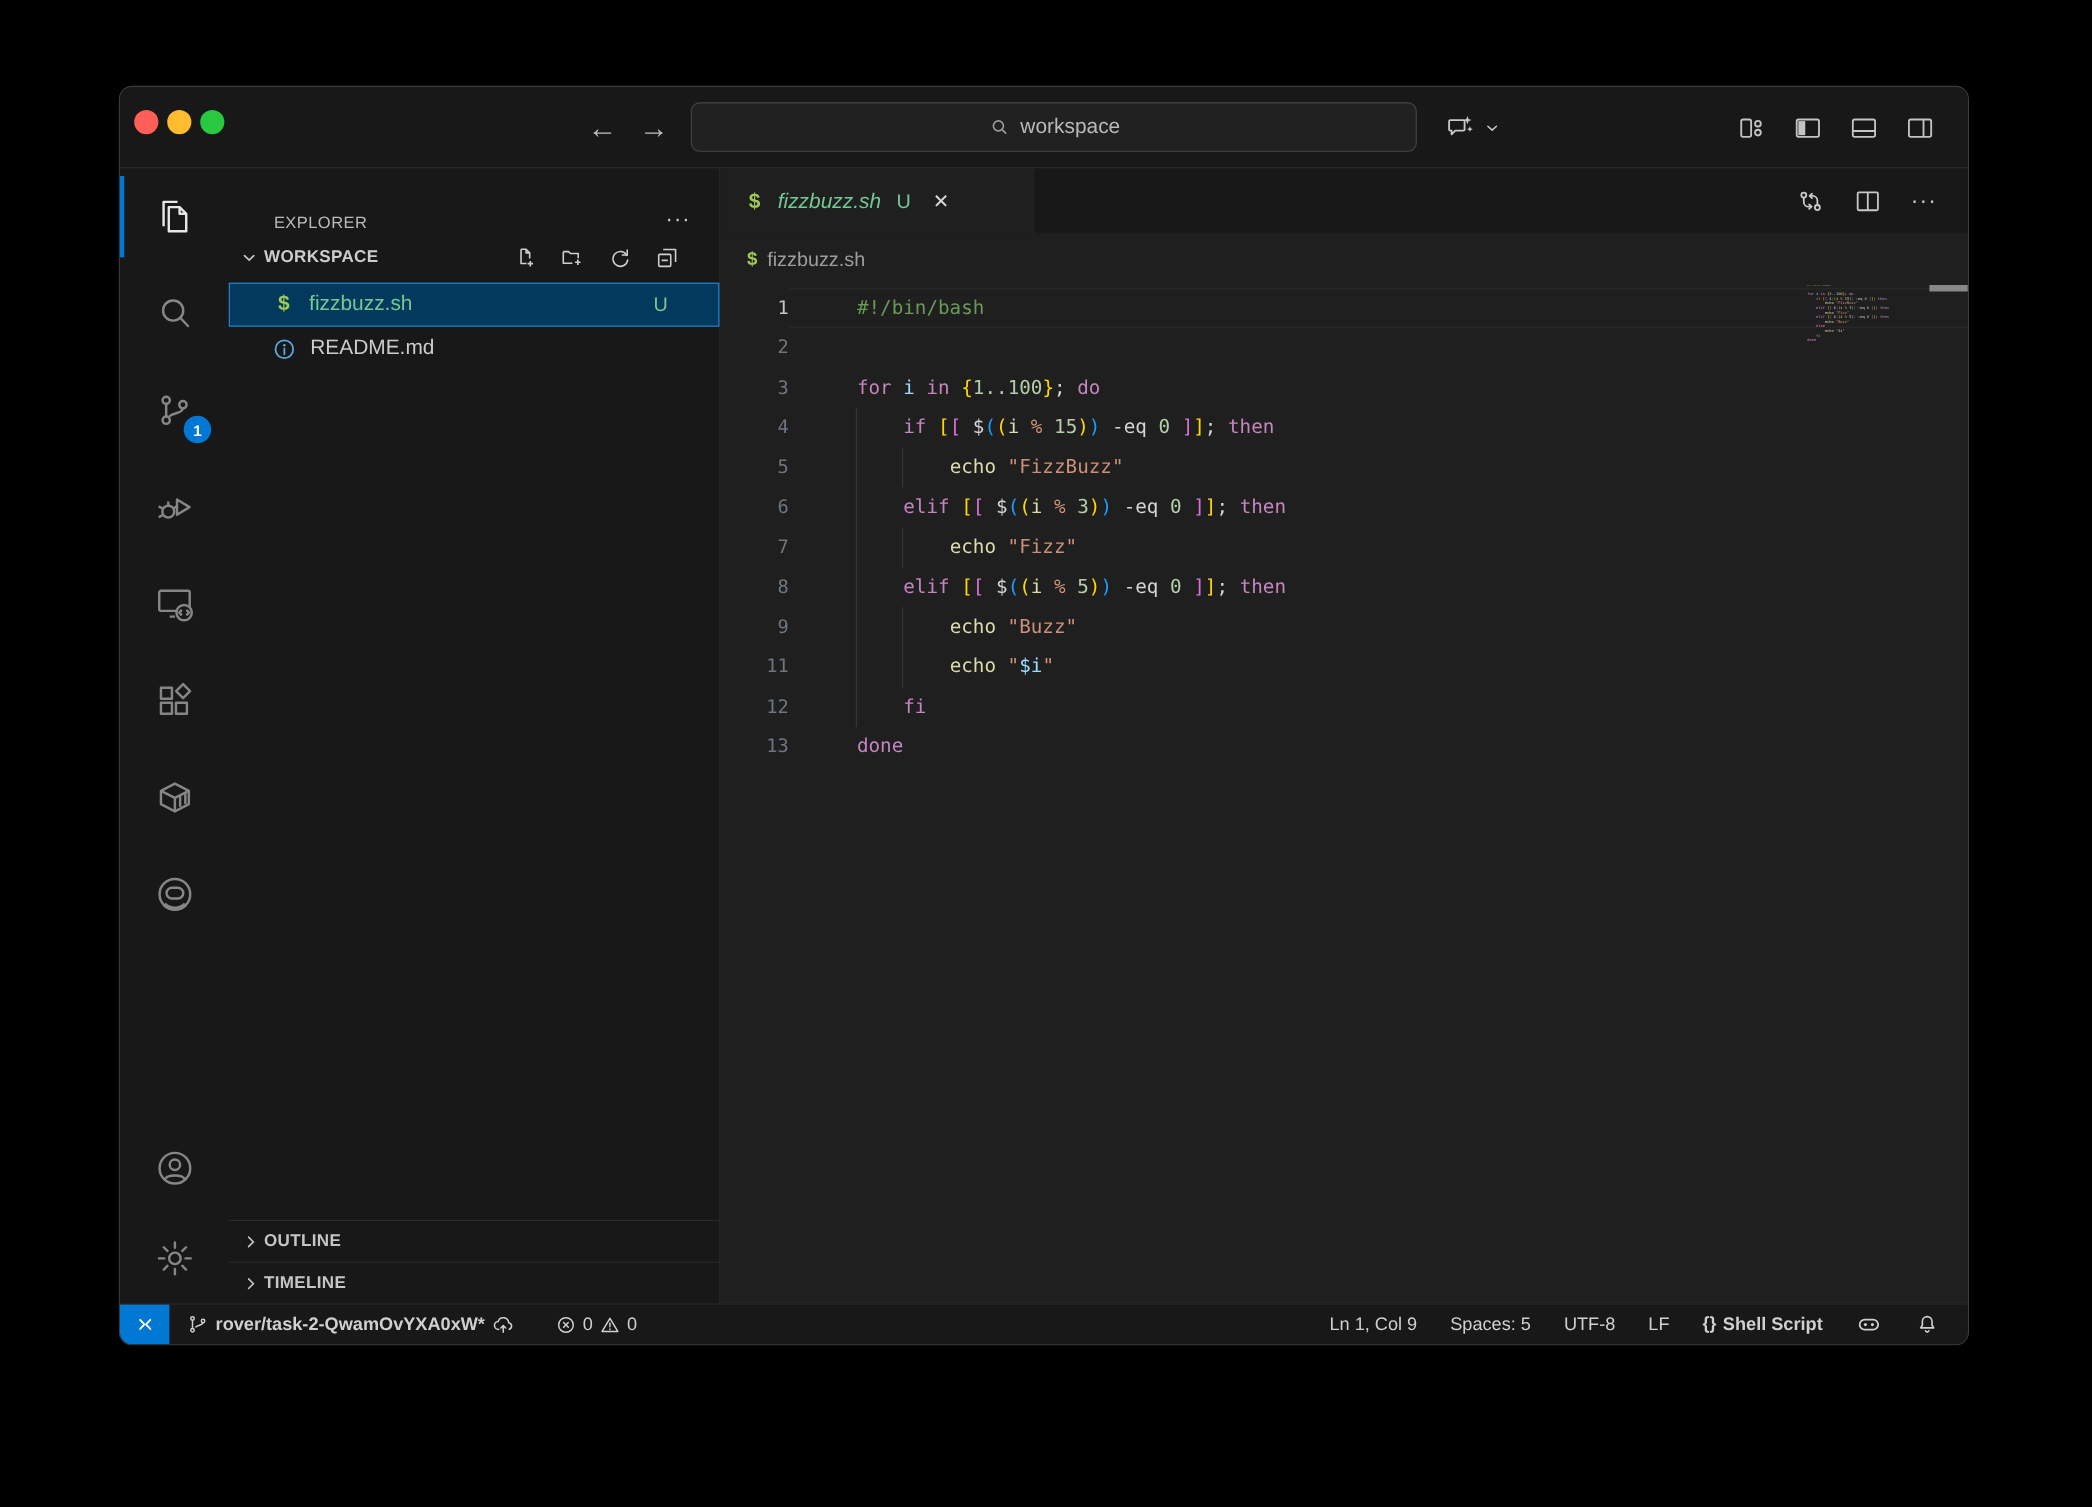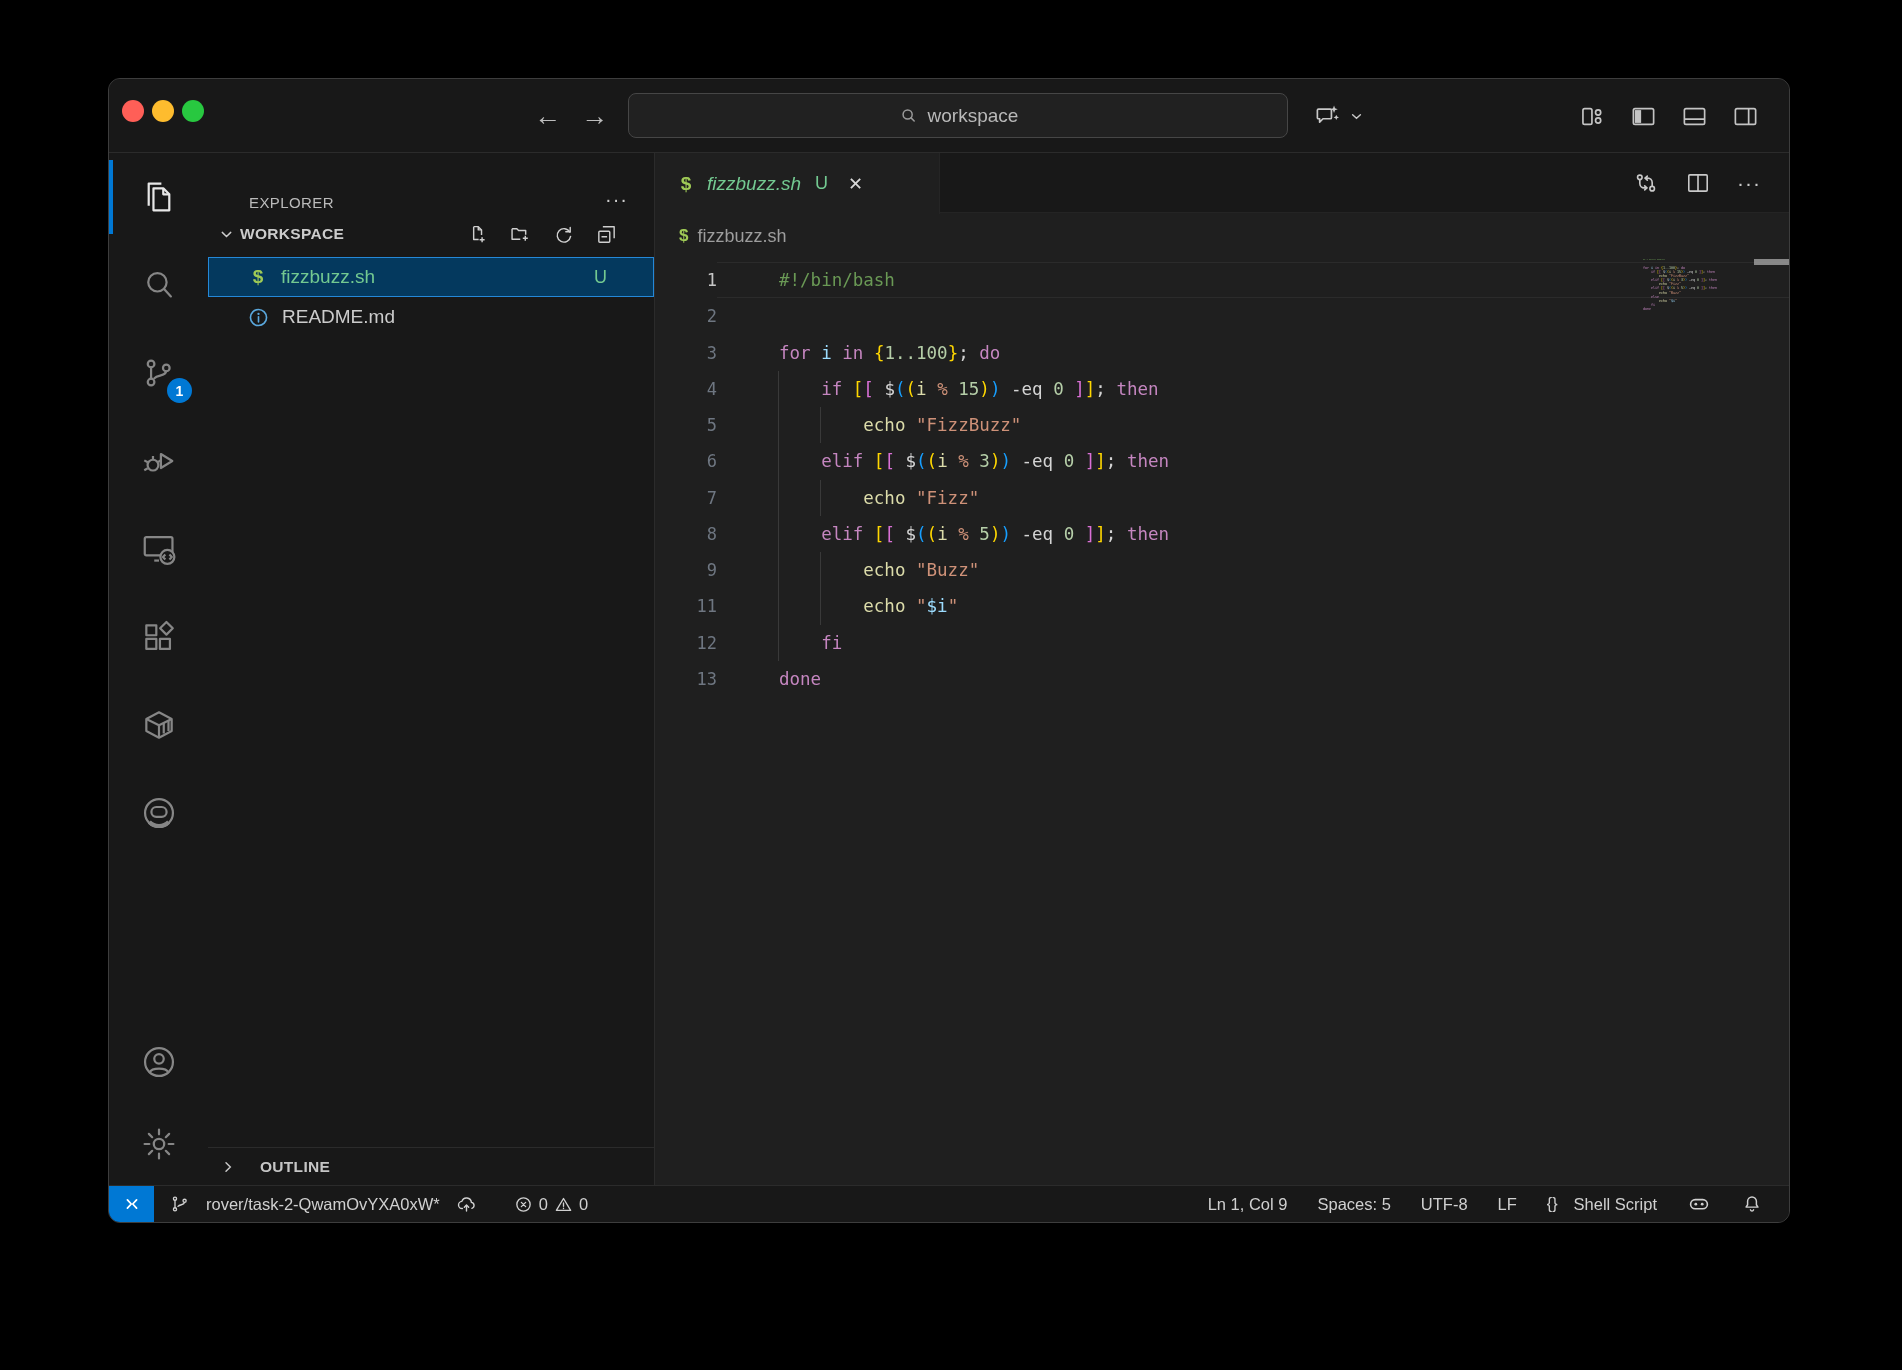--- a/index.html
+++ b/index.html
@@ -45,21 +45,21 @@
   .sb-section-label { font-weight:bold; font-size:15.5px; letter-spacing:.3px; }
   .sb-actions { margin-left:auto; display:flex; gap:20px; color:#cfcfcf; }
   .filerow { height:40px; flex:none; display:flex; align-items:center; padding:0 16px 0 38px; gap:12px;
     color:#cccccc; font-size:19px; border:1px solid transparent; }
   .filerow.selected { background:#04395e; border:1px solid #2488d8; }
   .filerow .fname { flex:1; }
   .filerow .fname.untracked, .filerow .fbadge { color:#73c991; }
   .filerow .fbadge { font-size:18px; padding-right:30px; }
   .seti-shell { color:#9fca56; font-weight:bold; font-size:19px; width:22px; text-align:center; }
   .icon-info { color:#5aa7dc; }
-  .sb-bottom { height:38px; flex:none; display:flex; align-items:center; gap:24px; padding-left:12px;
+  .sb-bottom { height:38px; flex:none; display:flex; align-items:center; gap:4px; padding-left:12px;
     border-top:1px solid #2b2b2b; color:#c5c5c5; }
   .sb-bottom .lbl { font-weight:bold; font-size:15.5px; letter-spacing:.3px; }
   
   .editor { flex:1; display:flex; flex-direction:column; min-width:0; background:#1f1f1f; }
   .tabbar { height:60px; flex:none; background:#181818; border-bottom:1px solid #242424; display:flex; align-items:stretch; }
   .tab { width:285px; flex:none; height:61px; margin-bottom:-1px; background:#1f1f1f; border-right:1px solid #252525;
     display:flex; align-items:center; padding:0 14px 0 20px; gap:10px; }
   .tab-label { font-style:italic; color:#73c991; font-size:19px; }
   .tab-badge { color:#73c991; font-size:18px; margin-left:4px; }
   .tab-close { color:#d8d8d8; font-size:18px; margin-left:10px; }
@@ -80,21 +80,21 @@
   .tk-num{color:#B5CEA8} .tk-op{color:#CE9178} .tk-pln{color:#D4D4D4} .tk-b1{color:#FFD700}
   .tk-b2{color:#DA70D6} .tk-b3{color:#179FFF} .tk-fn{color:#DCDCAA} .tk-str{color:#CE9178} .tk-vstr{color:#9CDCFE}
   .minimap { position:absolute; top:-2px; right:74px; width:72px; height:180px; }
   .minimap-scale { transform:scale(0.19); transform-origin:top left; }
   .mline { height:22px; line-height:22px; font-size:17.5px; white-space:pre; font-family:"DejaVu Sans Mono",monospace; }
   .overview-marker { position:absolute; top:-1px; right:0; width:35px; height:7px; background:#9a9a9a; opacity:.85; }
   
   .statusbar { height:37px; flex:none; background:#181818; border-top:1px solid #2b2b2b;
     display:flex; align-items:center; color:#d0d0d0; font-size:16.5px; }
   .remote { width:45px; height:100%; background:#0078d4; color:#fff; display:flex; align-items:center; justify-content:center; flex:none; }
-  .sb-item { display:flex; align-items:center; gap:16px; }
+  .sb-item { display:flex; align-items:center; gap:6px;font-weight:bold; }
   .sb-left { display:flex; align-items:center; gap:7px; margin-left:16px; }
   .problems { display:flex; align-items:center; gap:6px; margin-left:30px; }
   .sb-right { margin-left:auto; display:flex; align-items:center; gap:30px; padding-right:26px; }
   .lang-braces { font-size:16px; color:#d0d0d0; }
 </style>
 </head>
 <body>
 
 <div class="window">
 
@@ -270,20 +270,26 @@
             <path d="M12 11.3v5.4"></path>
           </svg>
         <span class="fname">README.md</span>
       </div>
       <div class="spacer"></div>
       <div class="sb-bottom">
         <svg width="16" height="16" viewBox="0 0 24 24" fill="none" stroke="currentColor" stroke-width="2.2" stroke-linecap="round">
             <path d="M9 5.5l6.5 6.5L9 18.5"></path>
           </svg>
         <span class="lbl">OUTLINE</span>
+      </div>
+      <div class="sb-bottom">
+        <svg width="16" height="16" viewBox="0 0 24 24" fill="none" stroke="currentColor" stroke-width="2.2" stroke-linecap="round">
+            <path d="M9 5.5l6.5 6.5L9 18.5"></path>
+          </svg>
+        <span class="lbl">TIMELINE</span>
       </div>
     </div>
 
     <div class="editor">
       <div class="tabbar">
         <div class="tab">
           <span class="seti-shell">$</span>
           <span class="tab-label">fizzbuzz.sh</span>
           <span class="tab-badge">U</span>
           <span class="tab-close">✕</span>

